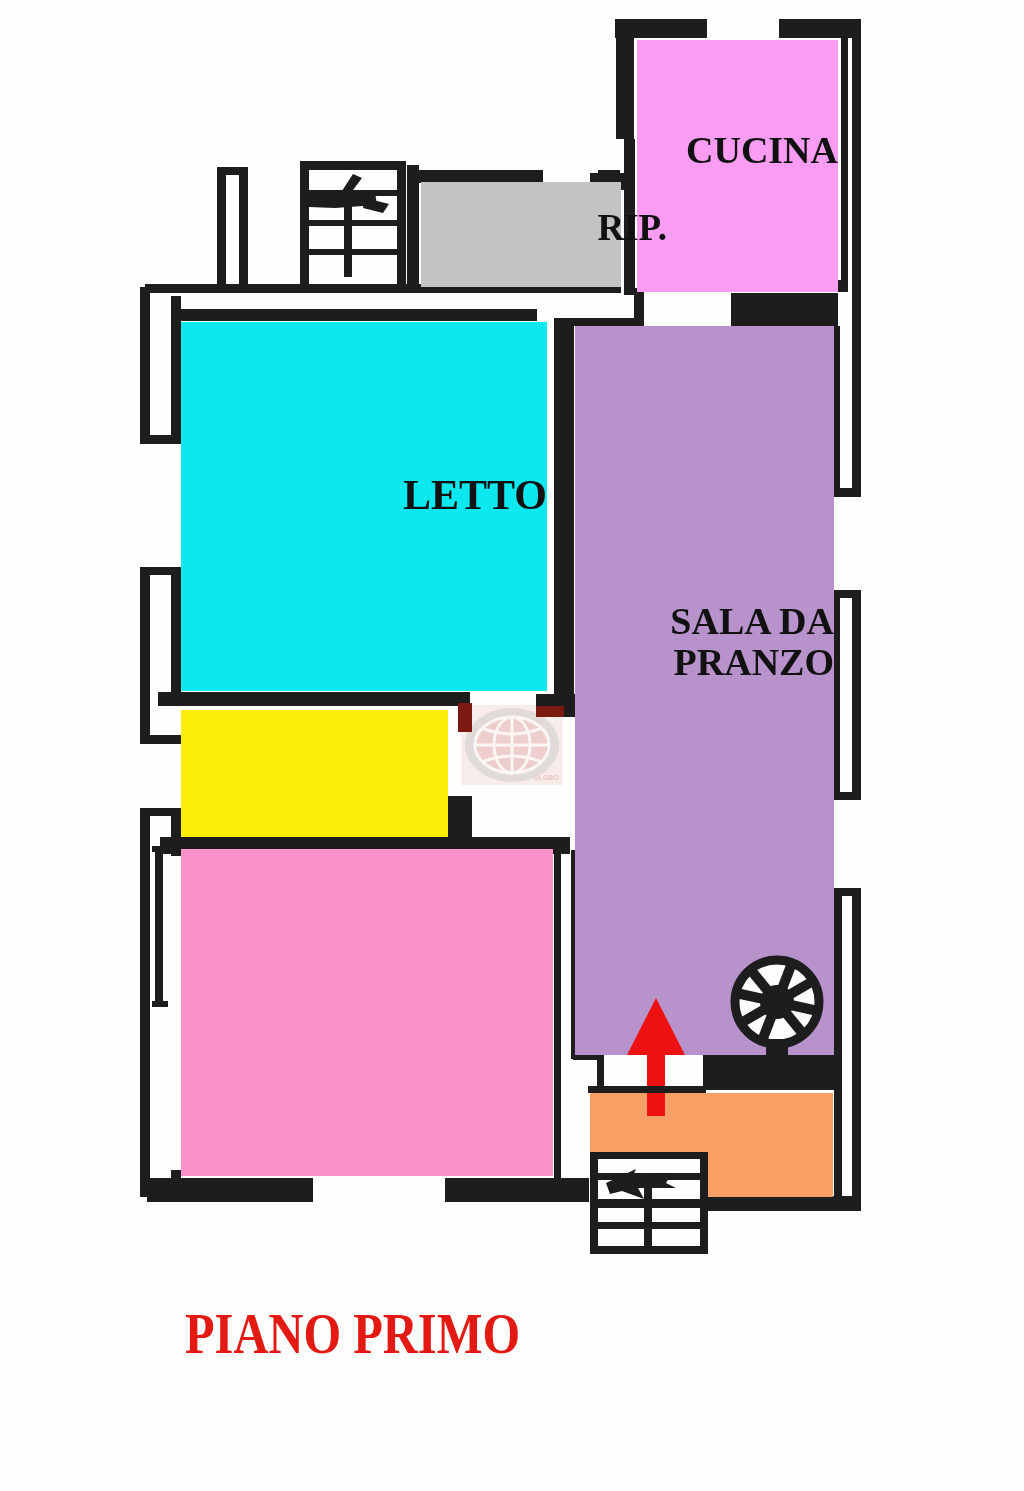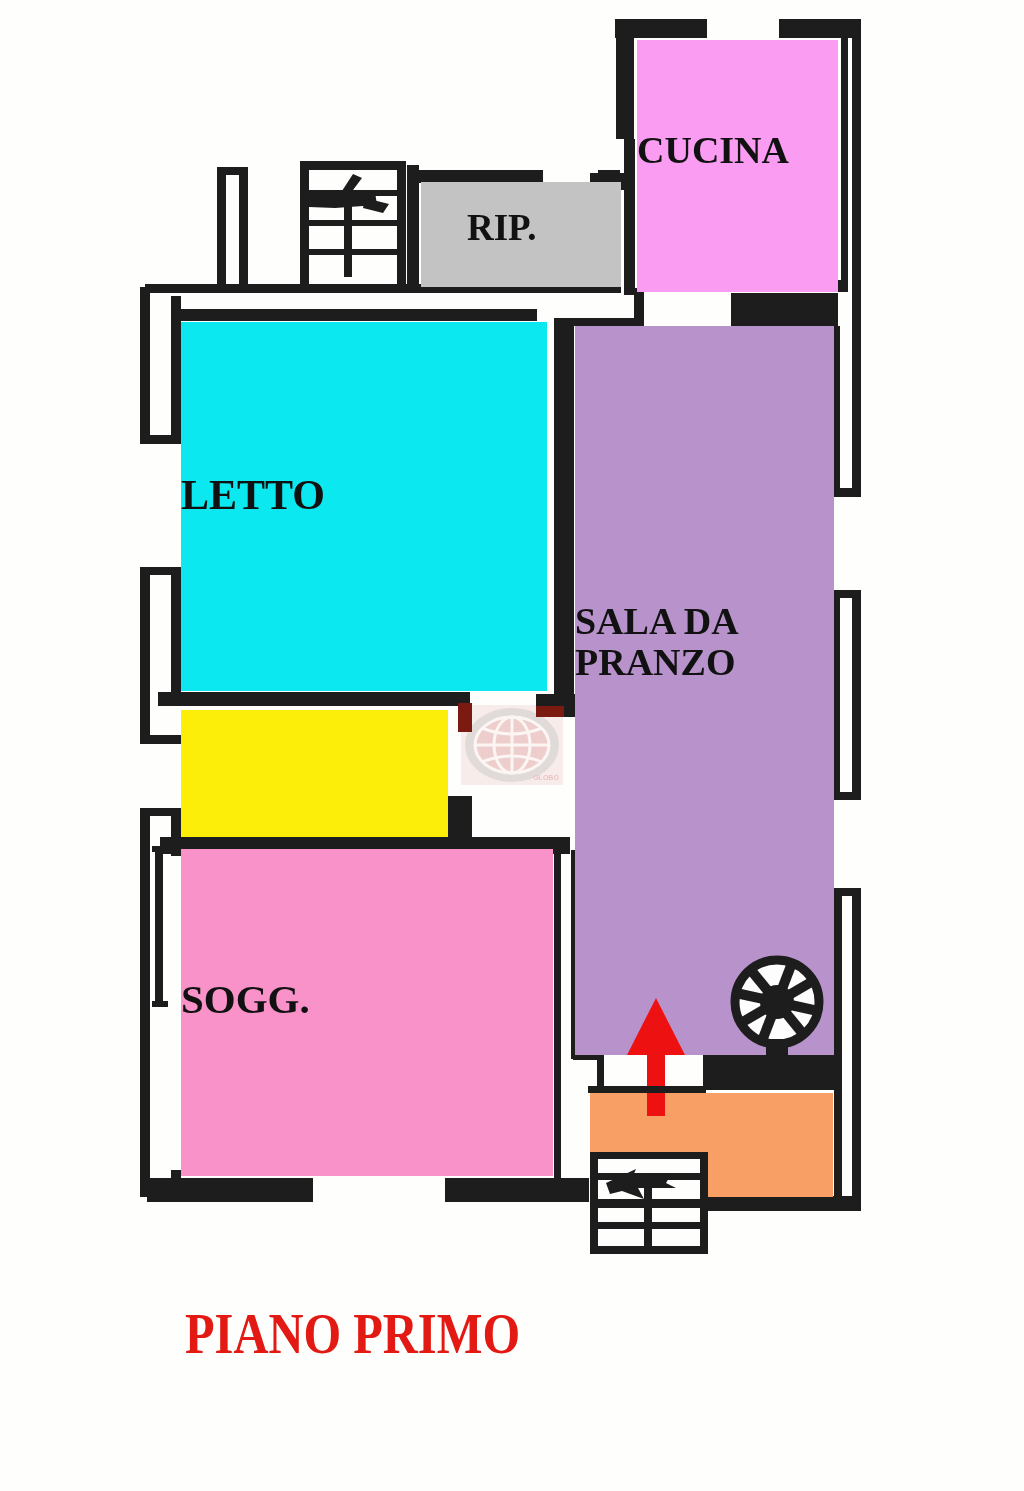--- a/index.html
+++ b/index.html
@@ -1,20 +1,20 @@
 <!DOCTYPE html>
 <html><head>
 <meta charset="utf-8">
 <style>
   html,body{margin:0;padding:0;background:#ffffff;}
   #page{position:relative;width:1024px;height:1491px;background:#fefefd;overflow:hidden;
         font-family:"Liberation Serif", serif;}
   .w{position:absolute;background:#1d1d1d;}
   .room{position:absolute;}
-  .lbl{position:absolute;color:#111;font-weight:bold;text-align:left;
+  .lbl{position:absolute;color:#111;font-weight:bold;text-align:right;
        font-family:"Liberation Serif", serif;}
 </style>
 </head>
 <body>
 <div id="page">
 
   <div class="w" style="left:217px;top:167px;width:9px;height:122px;"></div>
   <div class="w" style="left:239px;top:167px;width:9px;height:122px;"></div>
   <div class="w" style="left:217px;top:167px;width:31px;height:8px;"></div>
 
@@ -132,21 +132,20 @@
   <div class="room" style="left:575px;top:326px;width:259px;height:729px;background:#b893cb;"></div>
   <div class="room" style="left:181px;top:710px;width:267px;height:127px;background:#fcee08;"></div>
   <div class="room" style="left:181px;top:849px;width:372px;height:327px;background:#f992c9;"></div>
   <div class="room" style="left:590px;top:1093px;width:243px;height:59px;background:#f79f64;"></div>
   <div class="room" style="left:708px;top:1152px;width:125px;height:45px;background:#f79f64;"></div>
 
   <div class="lbl" style="left:637px;top:128px;width:201px;font-size:38px;">CUCINA</div>
   <div class="lbl" style="left:421px;top:206px;width:200px;font-size:37px;padding-left:46px;">RIP.</div>
   <div class="lbl" style="left:181px;top:471px;width:366px;font-size:42px;">LETTO</div>
   <div class="lbl" style="left:575px;top:601px;width:259px;font-size:38px;line-height:41px;">SALA DA<br>PRANZO</div>
-  <div class="lbl" style="left:181px;top:975px;width:376px;font-size:41px;">SOGG.</div>
   <div class="lbl" style="left:185px;top:1301px;width:700px;font-size:57px;color:#e31a13;text-align:left;transform:scaleX(0.85);transform-origin:0 0;">PIANO&nbsp;PRIMO</div>
 
   <svg style="position:absolute;left:725px;top:951px;" width="104" height="110" viewBox="0 0 104 110">
     <circle cx="52" cy="51" r="42" fill="#fdfdfd"></circle>
     <g stroke="#1d1d1d" fill="none">
       <circle cx="52" cy="51" r="42" stroke-width="9"></circle>
       <g stroke-width="10">
         <line x1="52" y1="51" x2="88" y2="30"></line>
         <line x1="52" y1="51" x2="67" y2="12"></line>
         <line x1="52" y1="51" x2="25" y2="18"></line>

